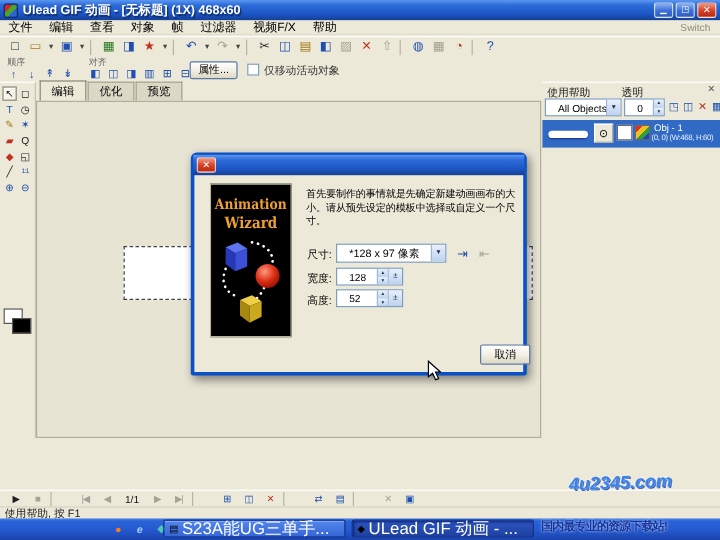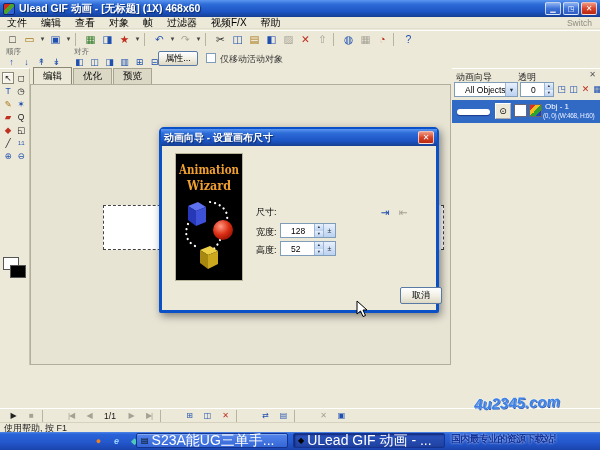--- a/index.html
+++ b/index.html
@@ -236,21 +236,21 @@
       <span class="tab">优化</span>
       <span class="tab">预览</span>
     </div>
 
   <div id="canvas">
     <div id="canvasrect"></div>
   </div>
 
   <div id="panel">
     <span class="pclose">✕</span>
-    <span class="plabel" style="left:4px;top:2px">动画向导</span>
+    <span class="plabel" style="left:4px;top:2px">使用帮助</span>
     <span class="plabel" style="left:66px;top:2px">透明</span>
     <span class="field" style="position:absolute;left:2px;top:13px;width:64px;height:15px">
       <span class="fval">All Objects</span>
       <span class="darr">▼</span>
     </span>
     <span class="field" style="position:absolute;left:68px;top:13px;width:34px;height:15px">
       <span class="fval">0</span>
       <span class="spincol">
         <span>▴</span>
         <span>▾</span>
@@ -320,21 +320,20 @@
           <span class="tlabel">ULead GIF 动画 - ...</span>
         </span>
       </div>
   </div>
 
   <span id="wm-logo">4u2345.com</span>
   <span id="wm-slogan">国内最专业的资源下载站!</span>
 
   <div id="dlg">
     <div id="dtitle">
-      <span class="dtext">动画向导 - 设置画布尺寸</span>
       <span class="wb close">✕</span>
     </div>
     <div class="art">
       <svg width="66" height="126" viewBox="0 0 66 126">
         <defs>
           <radialGradient id="rg" cx="38%" cy="32%" r="75%">
             <stop offset="0%" stop-color="#FF9A84"></stop>
               <stop offset="55%" stop-color="#DC2E14"></stop>
               <stop offset="100%" stop-color="#8E1002"></stop>
           </radialGradient>
@@ -347,22 +346,27 @@
         <path d="M12,70 C8,80 11,88 19,92" fill="none" stroke="#fff" stroke-width="2.2" stroke-dasharray="0.1 5" stroke-linecap="round"></path>
         <polygon points="12,52 22,48 30,53 20,57" fill="#5E72F2"></polygon>
         <polygon points="12,52 20,57 20,72 12,66" fill="#2638B8"></polygon>
         <polygon points="20,57 30,53 30,68 20,72" fill="#3D50D8"></polygon>
         <circle cx="47" cy="76" r="10" fill="url(#rg)"></circle>
         <polygon points="24,96 34,92 42,97 32,101" fill="#EED048"></polygon>
         <polygon points="24,96 32,101 32,115 24,109" fill="#A8880E"></polygon>
         <polygon points="32,101 42,97 42,110 32,115" fill="#CCA81E"></polygon>
       </svg>
     </div>
+    <div class="ddesc">首先要制作的事情就是先确定新建动画画布的大小。请从预先设定的模板中选择或自定义一个尺寸。</div>
 
     <span class="dlabel" style="left:94px;top:76px">尺寸:</span>
+    <span class="field" style="position:absolute;left:118px;top:73px;width:92px;height:16px">
+      <span class="fval" style="font-size:9px">*128 x 97 像素</span>
+      <span class="darr">▼</span>
+    </span>
     <span class="tbtn c-blue" style="position:absolute;left:215px;top:74px">⇥</span>
     <span class="tbtn dimic" style="position:absolute;left:233px;top:74px">⇤</span>
 
     <span class="dlabel" style="left:94px;top:96px">宽度:</span>
     <span class="field" style="position:absolute;left:118px;top:93px;width:56px;height:15px">
       <span class="fval">128</span>
       <span class="spincol">
         <span>▴</span>
         <span>▾</span>
       </span>

